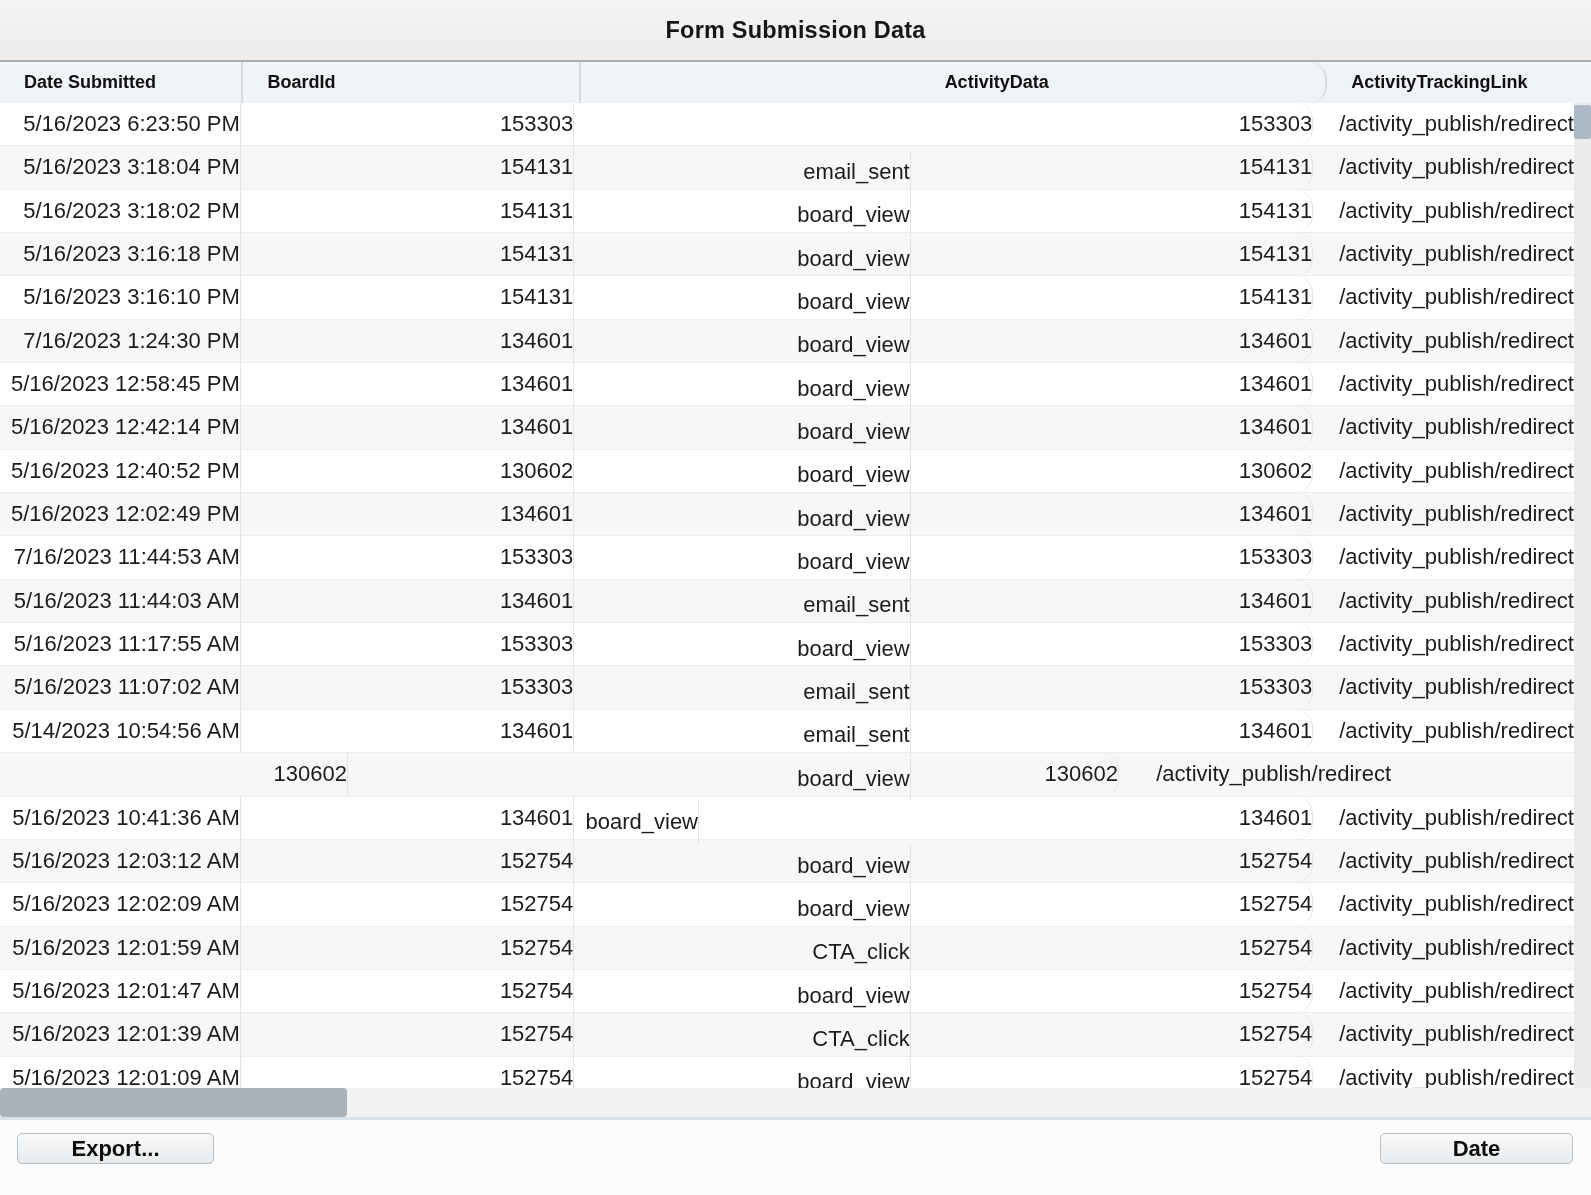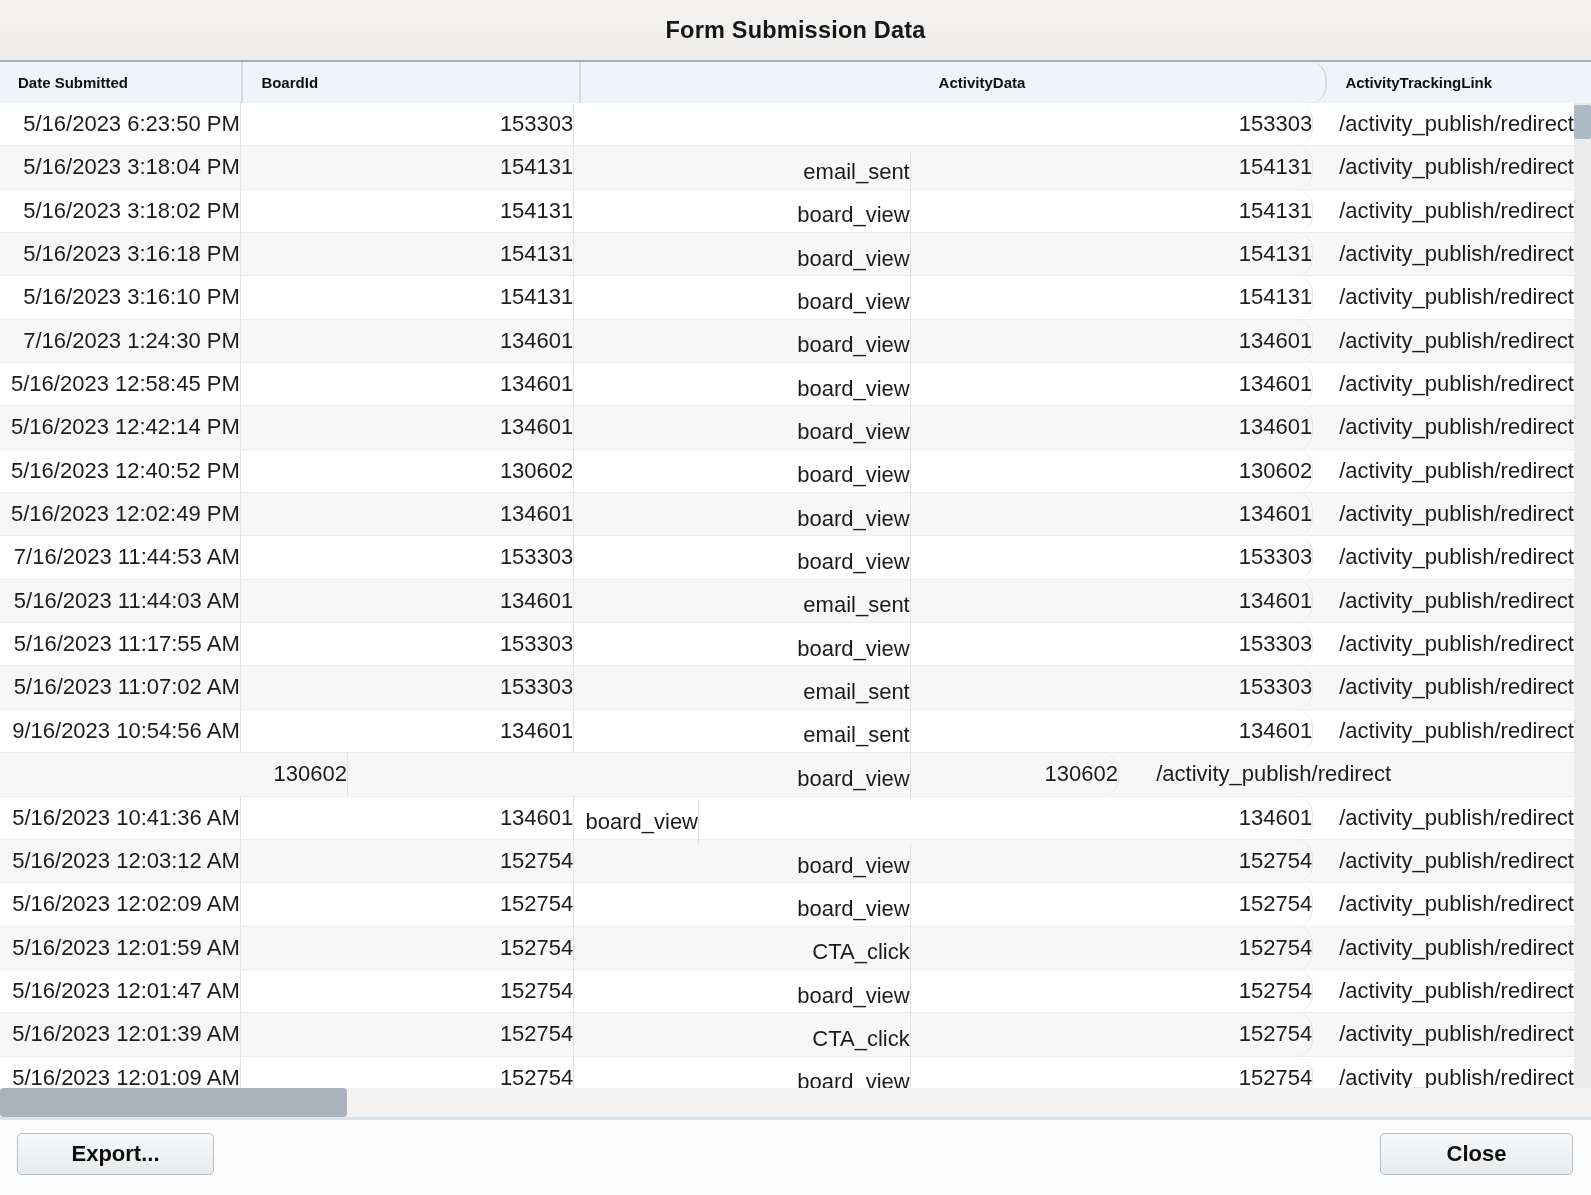--- a/index.html
+++ b/index.html
@@ -15,23 +15,23 @@
     display:flex; align-items:center; justify-content:center;
   }
   .title-text { font-size:23.5px; font-weight:bold; color:#161616; letter-spacing:0.2px; }
 
   
   .grid-header {
     position:absolute; top:62px; left:0; width:1591px; height:41px;
     background:#f0f3f8; display:flex; overflow:hidden;
   }
   .hcell {
-    box-sizing:border-box; height:41px; padding-left:18px;
+    box-sizing:border-box; height:41px; padding-left:24px;
     display:flex; align-items:center;
-    font-size:15px; font-weight:bold; color:#101010;
+    font-size:18px; font-weight:bold; color:#101010;
     border-right:2px solid #d4dade; white-space:nowrap; overflow:hidden;
   }
   .hcell.c4 { border-right:none; }
 
   
   .grid-body {
     position:absolute; top:103px; left:0; width:1574px; height:985px;
     overflow:hidden; background:#ffffff;
   }
   .row {
@@ -72,21 +72,21 @@
   
   .footer-divider {
     position:absolute; left:0; top:1117px; width:1591px; height:3px;
     background:#d9e3eb;
   }
   .footer {
     position:absolute; left:0; top:1120px; width:1591px; height:75px;
     background:#fcfcfc;
   }
   .btn {
-    position:absolute; height:42px; box-sizing:border-box;
+    position:absolute; height:31px; box-sizing:border-box;
     border:1.5px solid #b6bec6; border-radius:5px;
     background:linear-gradient(#f8f9fa, #e7eaec);
     font-family:"Liberation Sans", sans-serif;
     font-size:22px; font-weight:bold; color:#0d0d0d;
     display:flex; align-items:center; justify-content:center;
     cursor:default; padding:0;
   }
   .btn-export { left:17px; top:13px; width:197px; }
   .btn-close  { left:1380px; top:13px; width:193px; }
 </style>
@@ -214,21 +214,21 @@
 
   <div class="row alt">
     <div class="cell c0">5/16/2023 11:07:02 AM</div>
     <div class="cell c1">153303</div>
     <div class="cell c2">email_sent</div>
     <div class="cell c3">153303</div>
     <div class="cell c4">/activity_publish/redirect</div>
   </div>
 
   <div class="row">
-    <div class="cell c0">9/16/2023 10:54:56 AM</div>
+    <div class="cell c0">5/14/2023 10:54:56 AM</div>
     <div class="cell c1">134601</div>
     <div class="cell c2">board_view</div>
     <div class="cell c3">134601</div>
     <div class="cell c4">/activity_publish/redirect</div>
   </div>
 
   <div class="row alt">
     <div class="cell c1">130602</div>
     <div class="cell c2">board_view</div>
     <div class="cell c3">130602</div>
@@ -297,16 +297,16 @@
   </div>
   <div class="hscrollbar">
     <div class="hthumb"></div>
   </div>
   <div class="scroll-corner"></div>
 
   <div class="footer-divider"></div>
 
   <div class="footer">
     <button class="btn btn-export">Export...</button>
-    <button class="btn btn-close">Close</button>
+    <button class="btn btn-close">Date</button>
   </div>
 
 </div>
 
 </body></html>

